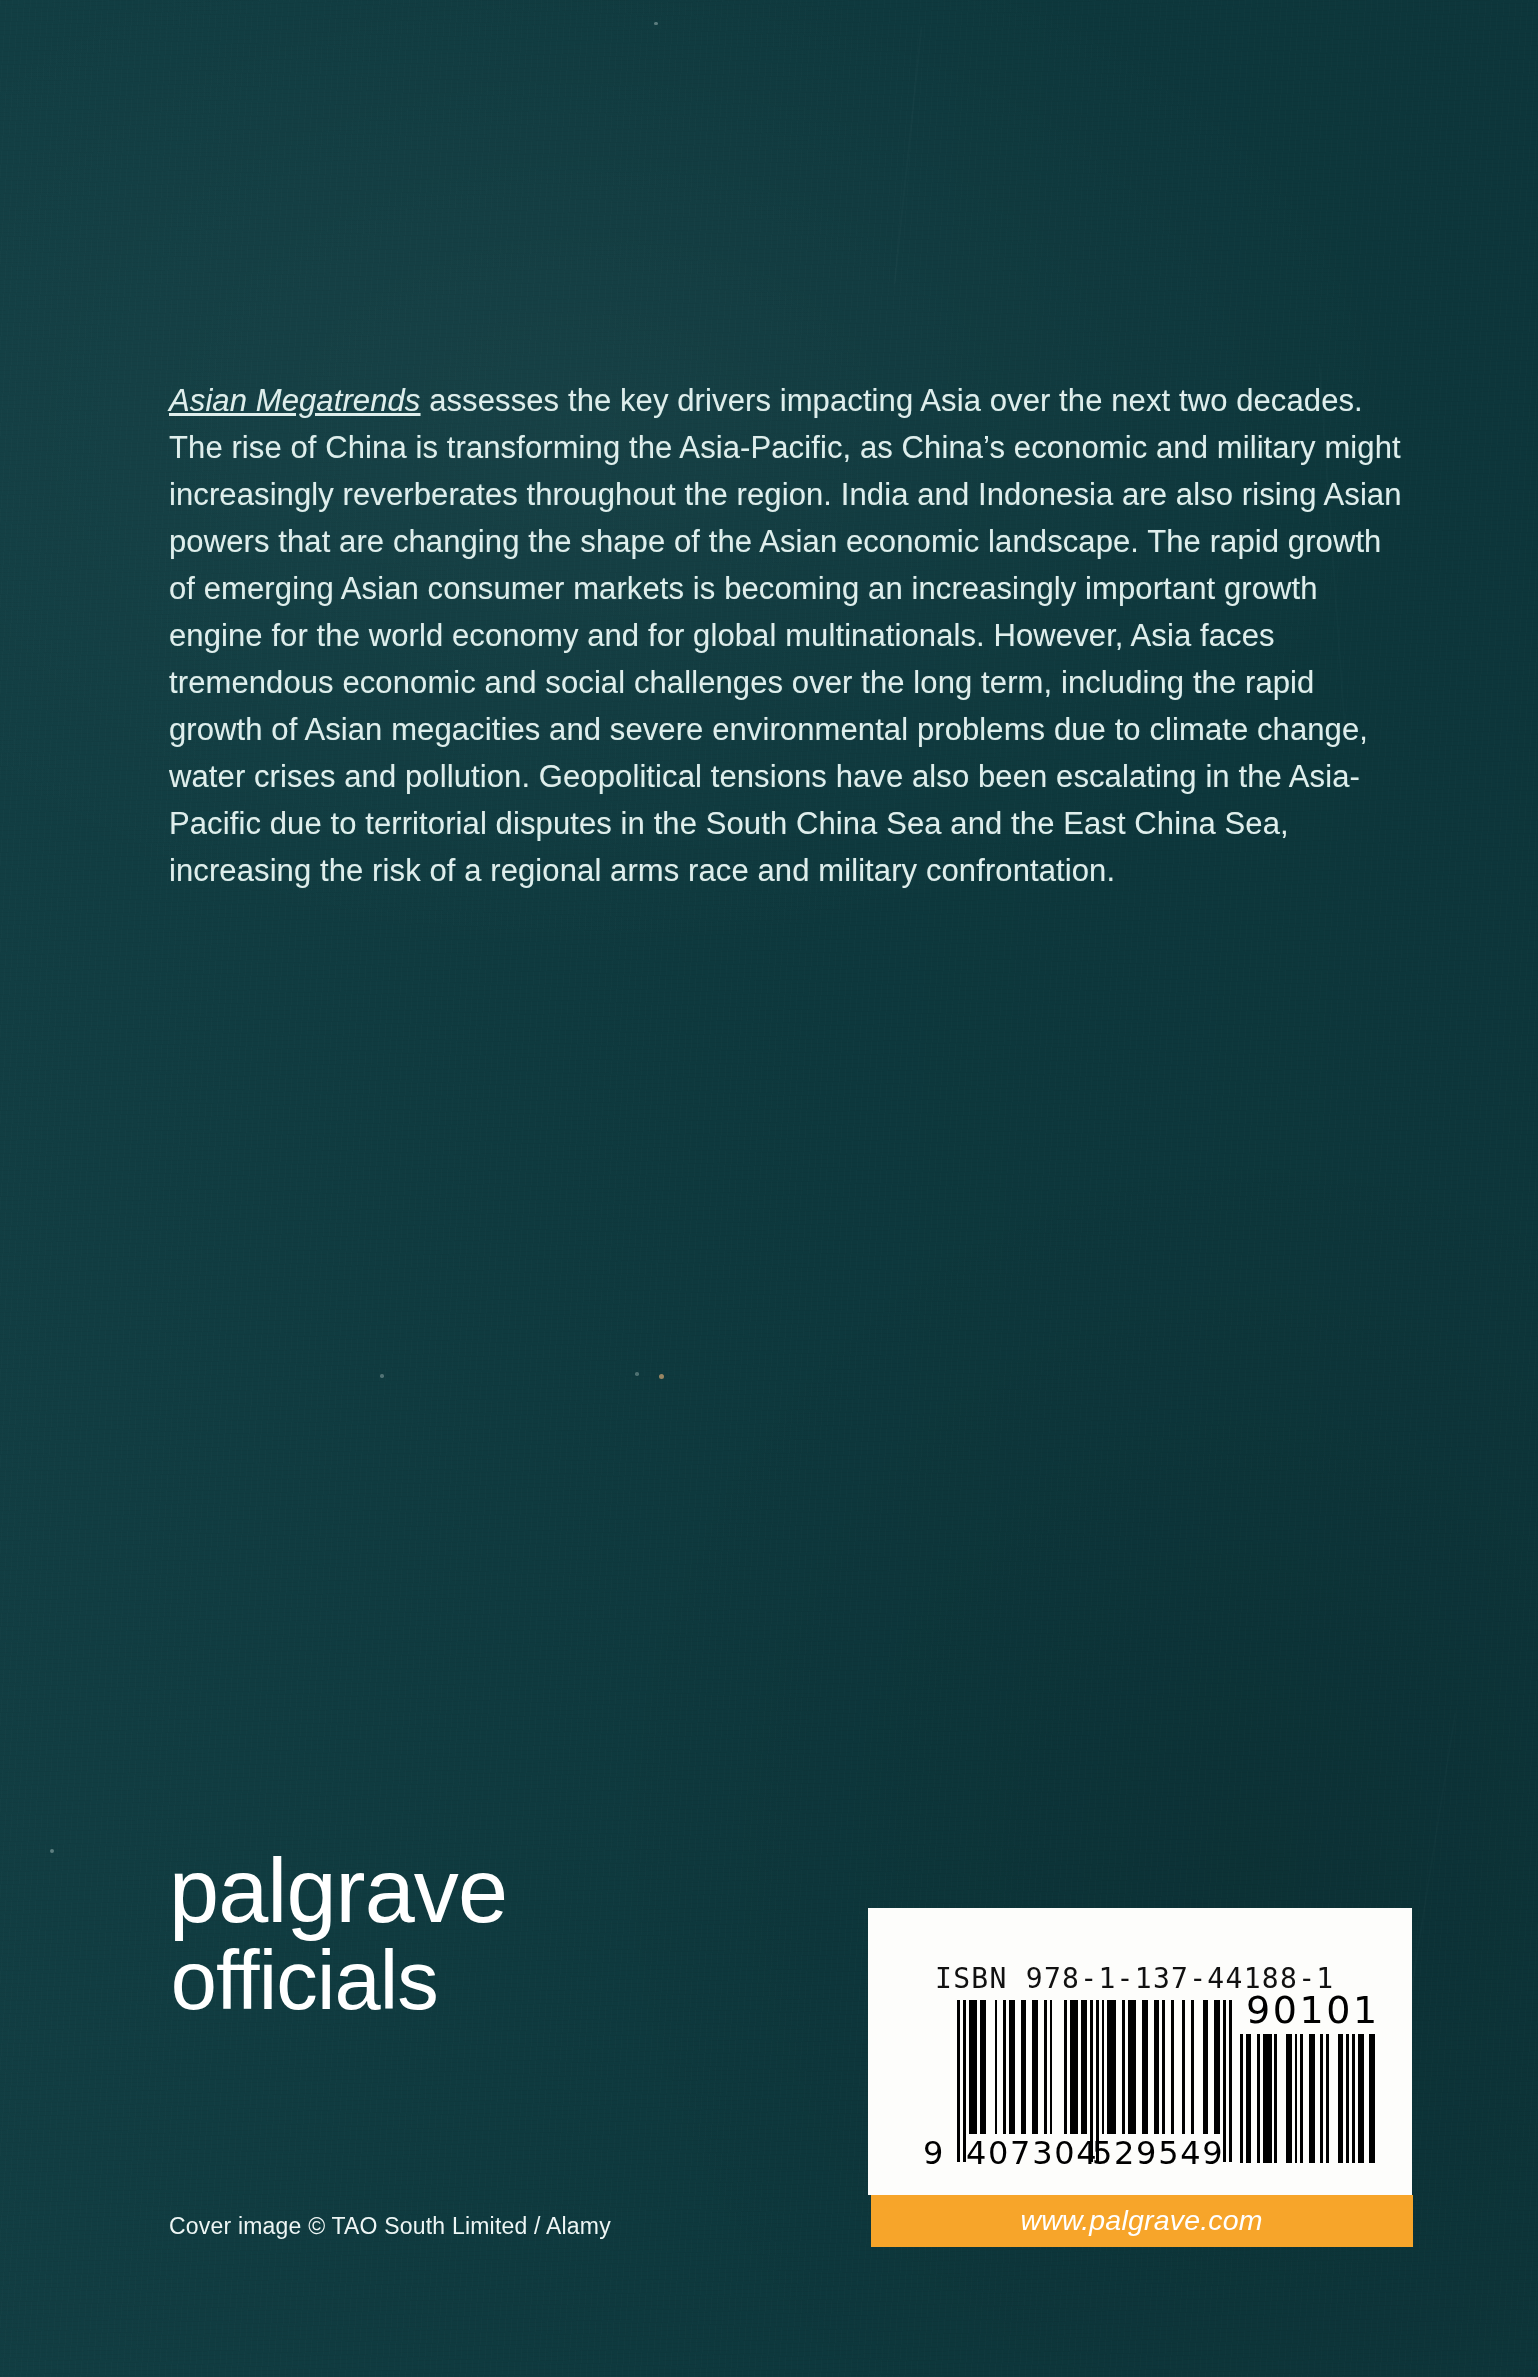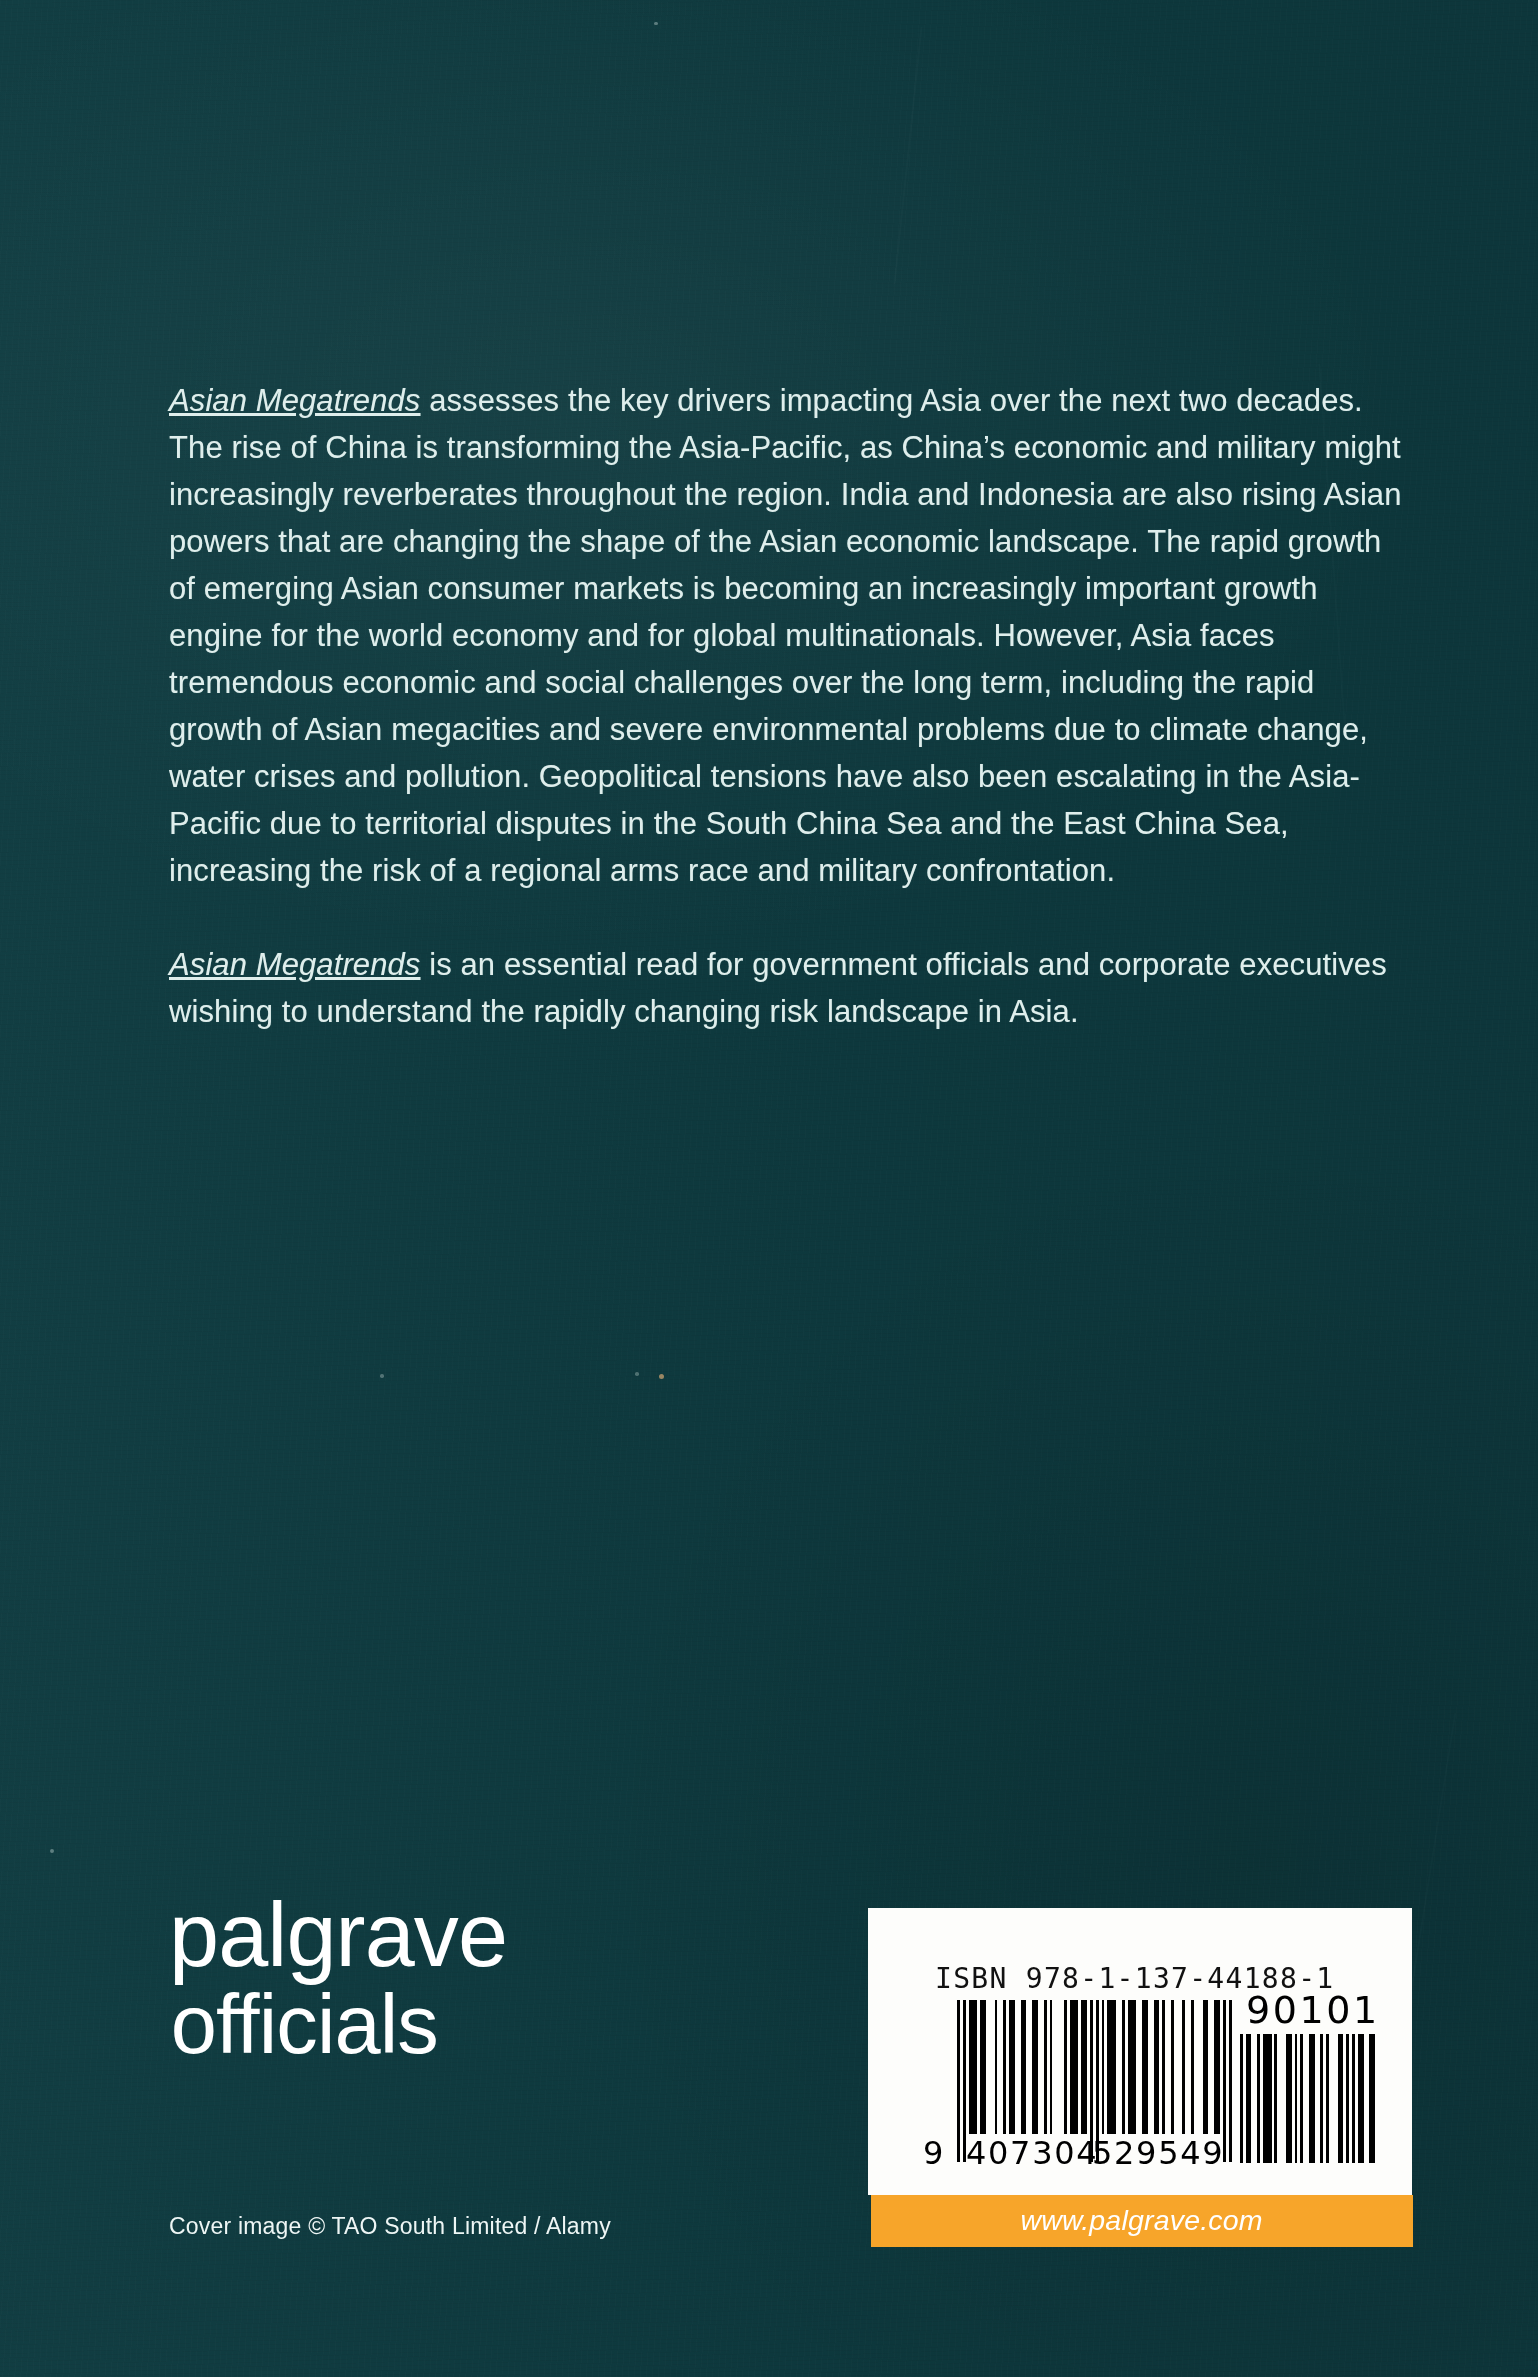--- a/index.html
+++ b/index.html
@@ -82,21 +82,21 @@
   .blurb em,
   .blurb .title-ital {
     font-style: italic;
     text-decoration: underline;
   }
 
   
   .logo {
     position: absolute;
     left: 169px;
-    top: 1889px;
+    top: 1845px;
     color: #ffffff;
     font-weight: 300;
     letter-spacing: -0.9px;
   }
 
   .logo-line1 {
     font-size: 90px;
     line-height: 93px;
     display: block;
   }
@@ -254,21 +254,20 @@
   <div class="scratch" style="left:1430px;top:1711px;width:1.7px;height:311px;transform:rotate(9deg);opacity:.3;"></div>
   <div class="scratch" style="left:259px;top:1383px;width:0.9px;height:225px;transform:rotate(-5deg);opacity:.2;"></div>
   <div class="speck" style="left:659px;top:1374px;width:5.2px;height:5.2px;background:#c8a070;opacity:.75;"></div>
   <div class="speck" style="left:635px;top:1372px;width:3.5px;height:3.5px;background:#8ea8a4;opacity:.5;"></div>
   <div class="speck" style="left:50px;top:1849px;width:4.3px;height:4.3px;background:#b8cfcb;opacity:.45;"></div>
   <div class="speck" style="left:380px;top:1374px;width:3.5px;height:3.5px;background:#cddedb;opacity:.35;"></div>
   <div class="speck" style="left:654px;top:21.6px;width:3.5px;height:3.5px;background:#cddedb;opacity:.4;"></div>
 
   <div class="blurb">
     <p><span class="title-ital">Asian Megatrends</span><span> assesses the key drivers impacting Asia over the next two decades. The rise of China is transforming the Asia-Pacific, as China’s economic and military might increasingly reverberates throughout the region. India and Indonesia are also rising Asian powers that are changing the shape of the Asian economic landscape. The rapid growth of emerging Asian consumer markets is becoming an increasingly important growth engine for the world economy and for global multinationals. However, Asia faces tremendous economic and social challenges over the long term, including the rapid growth of Asian megacities and severe environmental problems due to climate change, water crises and pollution. Geopolitical tensions have also been escalating in the Asia-Pacific due to territorial disputes in the South China Sea and the East China Sea, increasing the risk of a regional arms race and military confrontation.</span></p>
-    <p><span class="title-ital">Asian Megatrends</span><span> is an essential read for government officials and corporate executives wishing to understand the rapidly changing risk landscape in Asia.</span></p>
   </div>
 
   <div class="logo">
     <span class="logo-line1">palgrave</span>
     <span class="logo-line2">officials</span>
   </div>
 
   <div class="credit">Cover image © TAO South Limited / Alamy</div>
 
   <div class="barcode-block">

